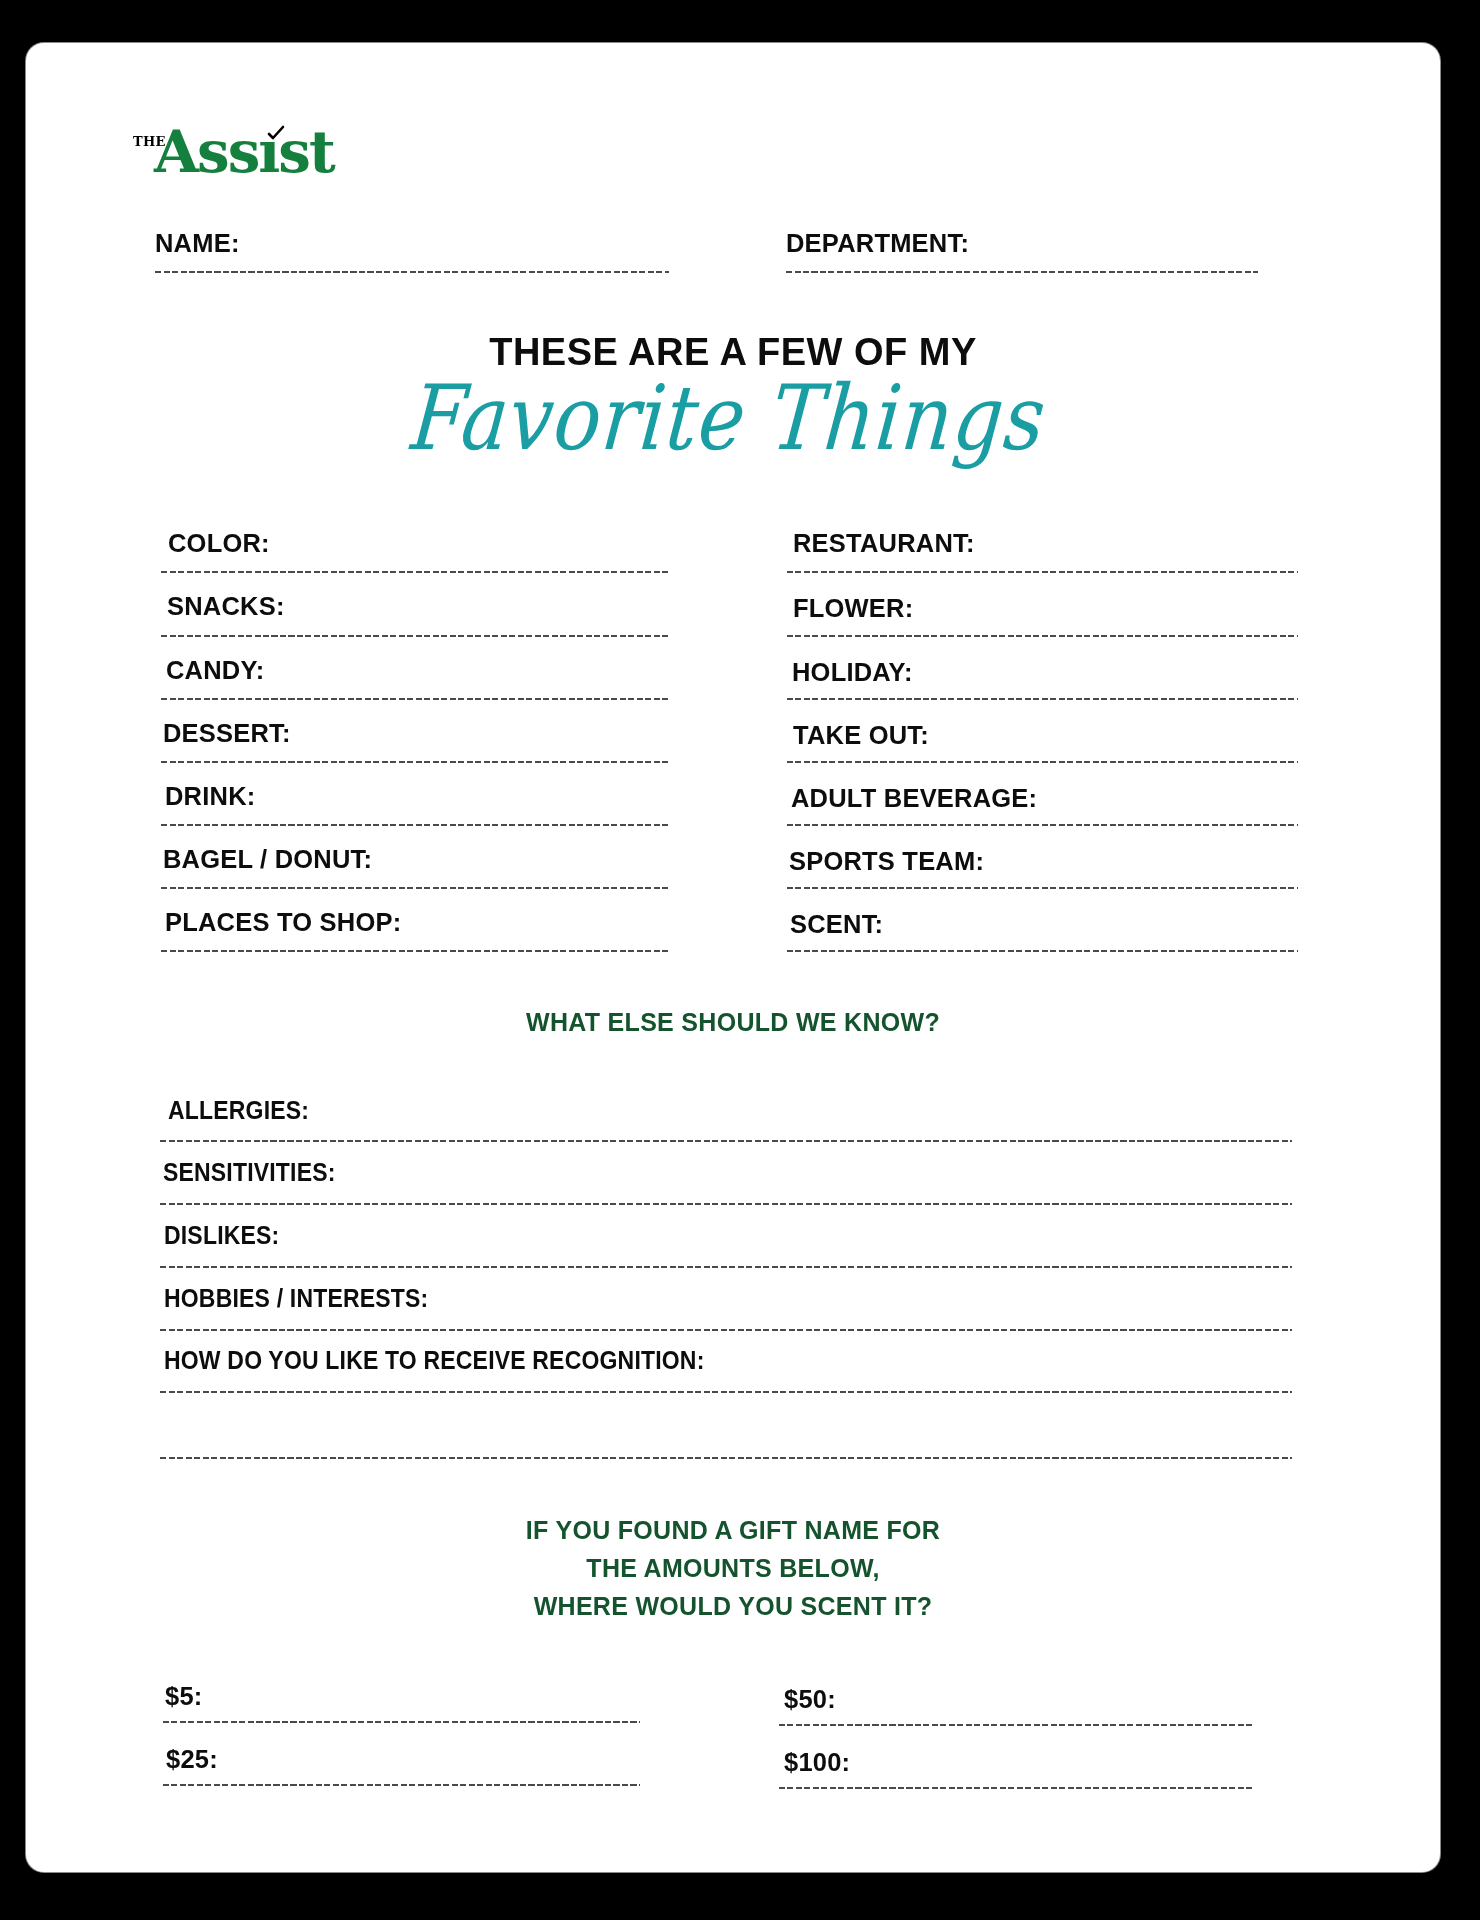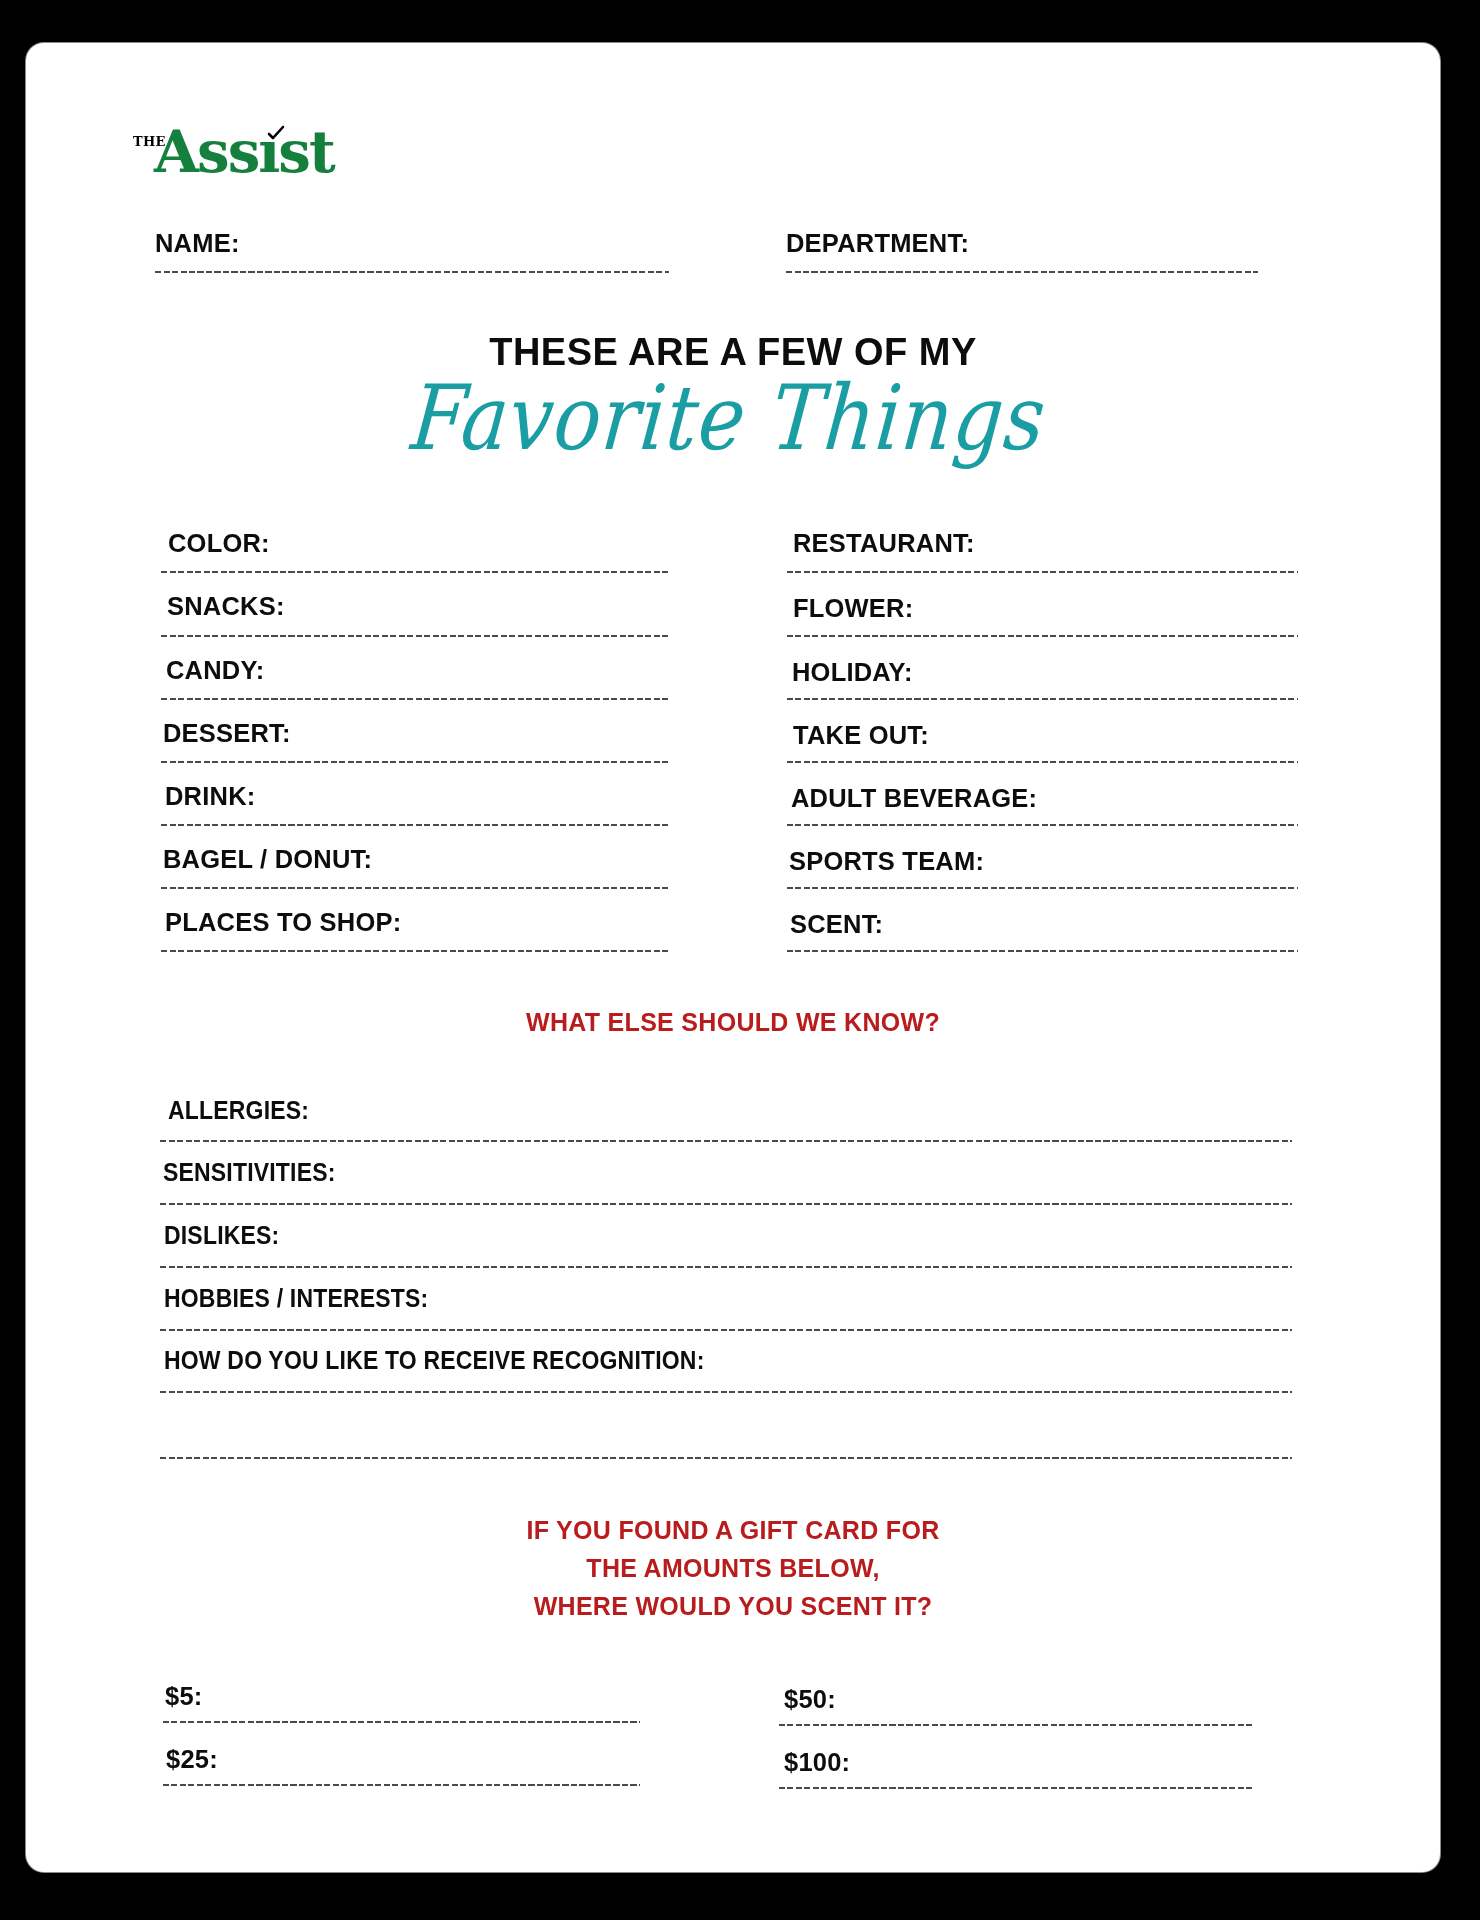--- a/index.html
+++ b/index.html
@@ -106,21 +106,21 @@
       transform-origin: center top;
     }
     .teal-heading {
       position: absolute;
       left: 0;
       width: 1414px;
       text-align: center;
       font-family: "Liberation Sans", sans-serif;
       font-weight: bold;
       font-size: 25px;
-      color: #b91c1c;
+      color: #14532d;
       letter-spacing: 0.3px;
       line-height: 38px;
     }
   </style>
 </head>
 <body>
 
 <div class="page">
 
   <div>
@@ -200,21 +200,21 @@
 
     <span class="label condensed" style="left:138px; top:1243px;">HOBBIES / INTERESTS:</span>
     <div class="dash" style="left:134px; top:1286px; width:1132px;"></div>
 
     <span class="label condensed" style="left:138px; top:1305px;">HOW DO YOU LIKE TO RECEIVE RECOGNITION:</span>
     <div class="dash" style="left:134px; top:1348px; width:1132px;"></div>
     <div class="dash" style="left:134px; top:1414px; width:1132px;"></div>
   </div>
 
   <div>
-    <div class="teal-heading" style="top:1468px;">IF YOU FOUND A GIFT CARD FOR</div>
+    <div class="teal-heading" style="top:1468px;">IF YOU FOUND A GIFT NAME FOR</div>
     <div class="teal-heading" style="top:1506px;text-align:center;">THE AMOUNTS BELOW,</div>
     <div class="teal-heading" style="top:1544px;">WHERE WOULD YOU SCENT IT?</div>
   </div>
 
   <div>
     <span class="label" style="left:139px; top:1641px;">$5:</span>
     <div class="dash" style="left:137px; top:1678px; width:477px;"></div>
 
     <span class="label" style="left:140px; top:1704px;">$25:</span>
     <div class="dash" style="left:137px; top:1741px; width:477px;"></div>

